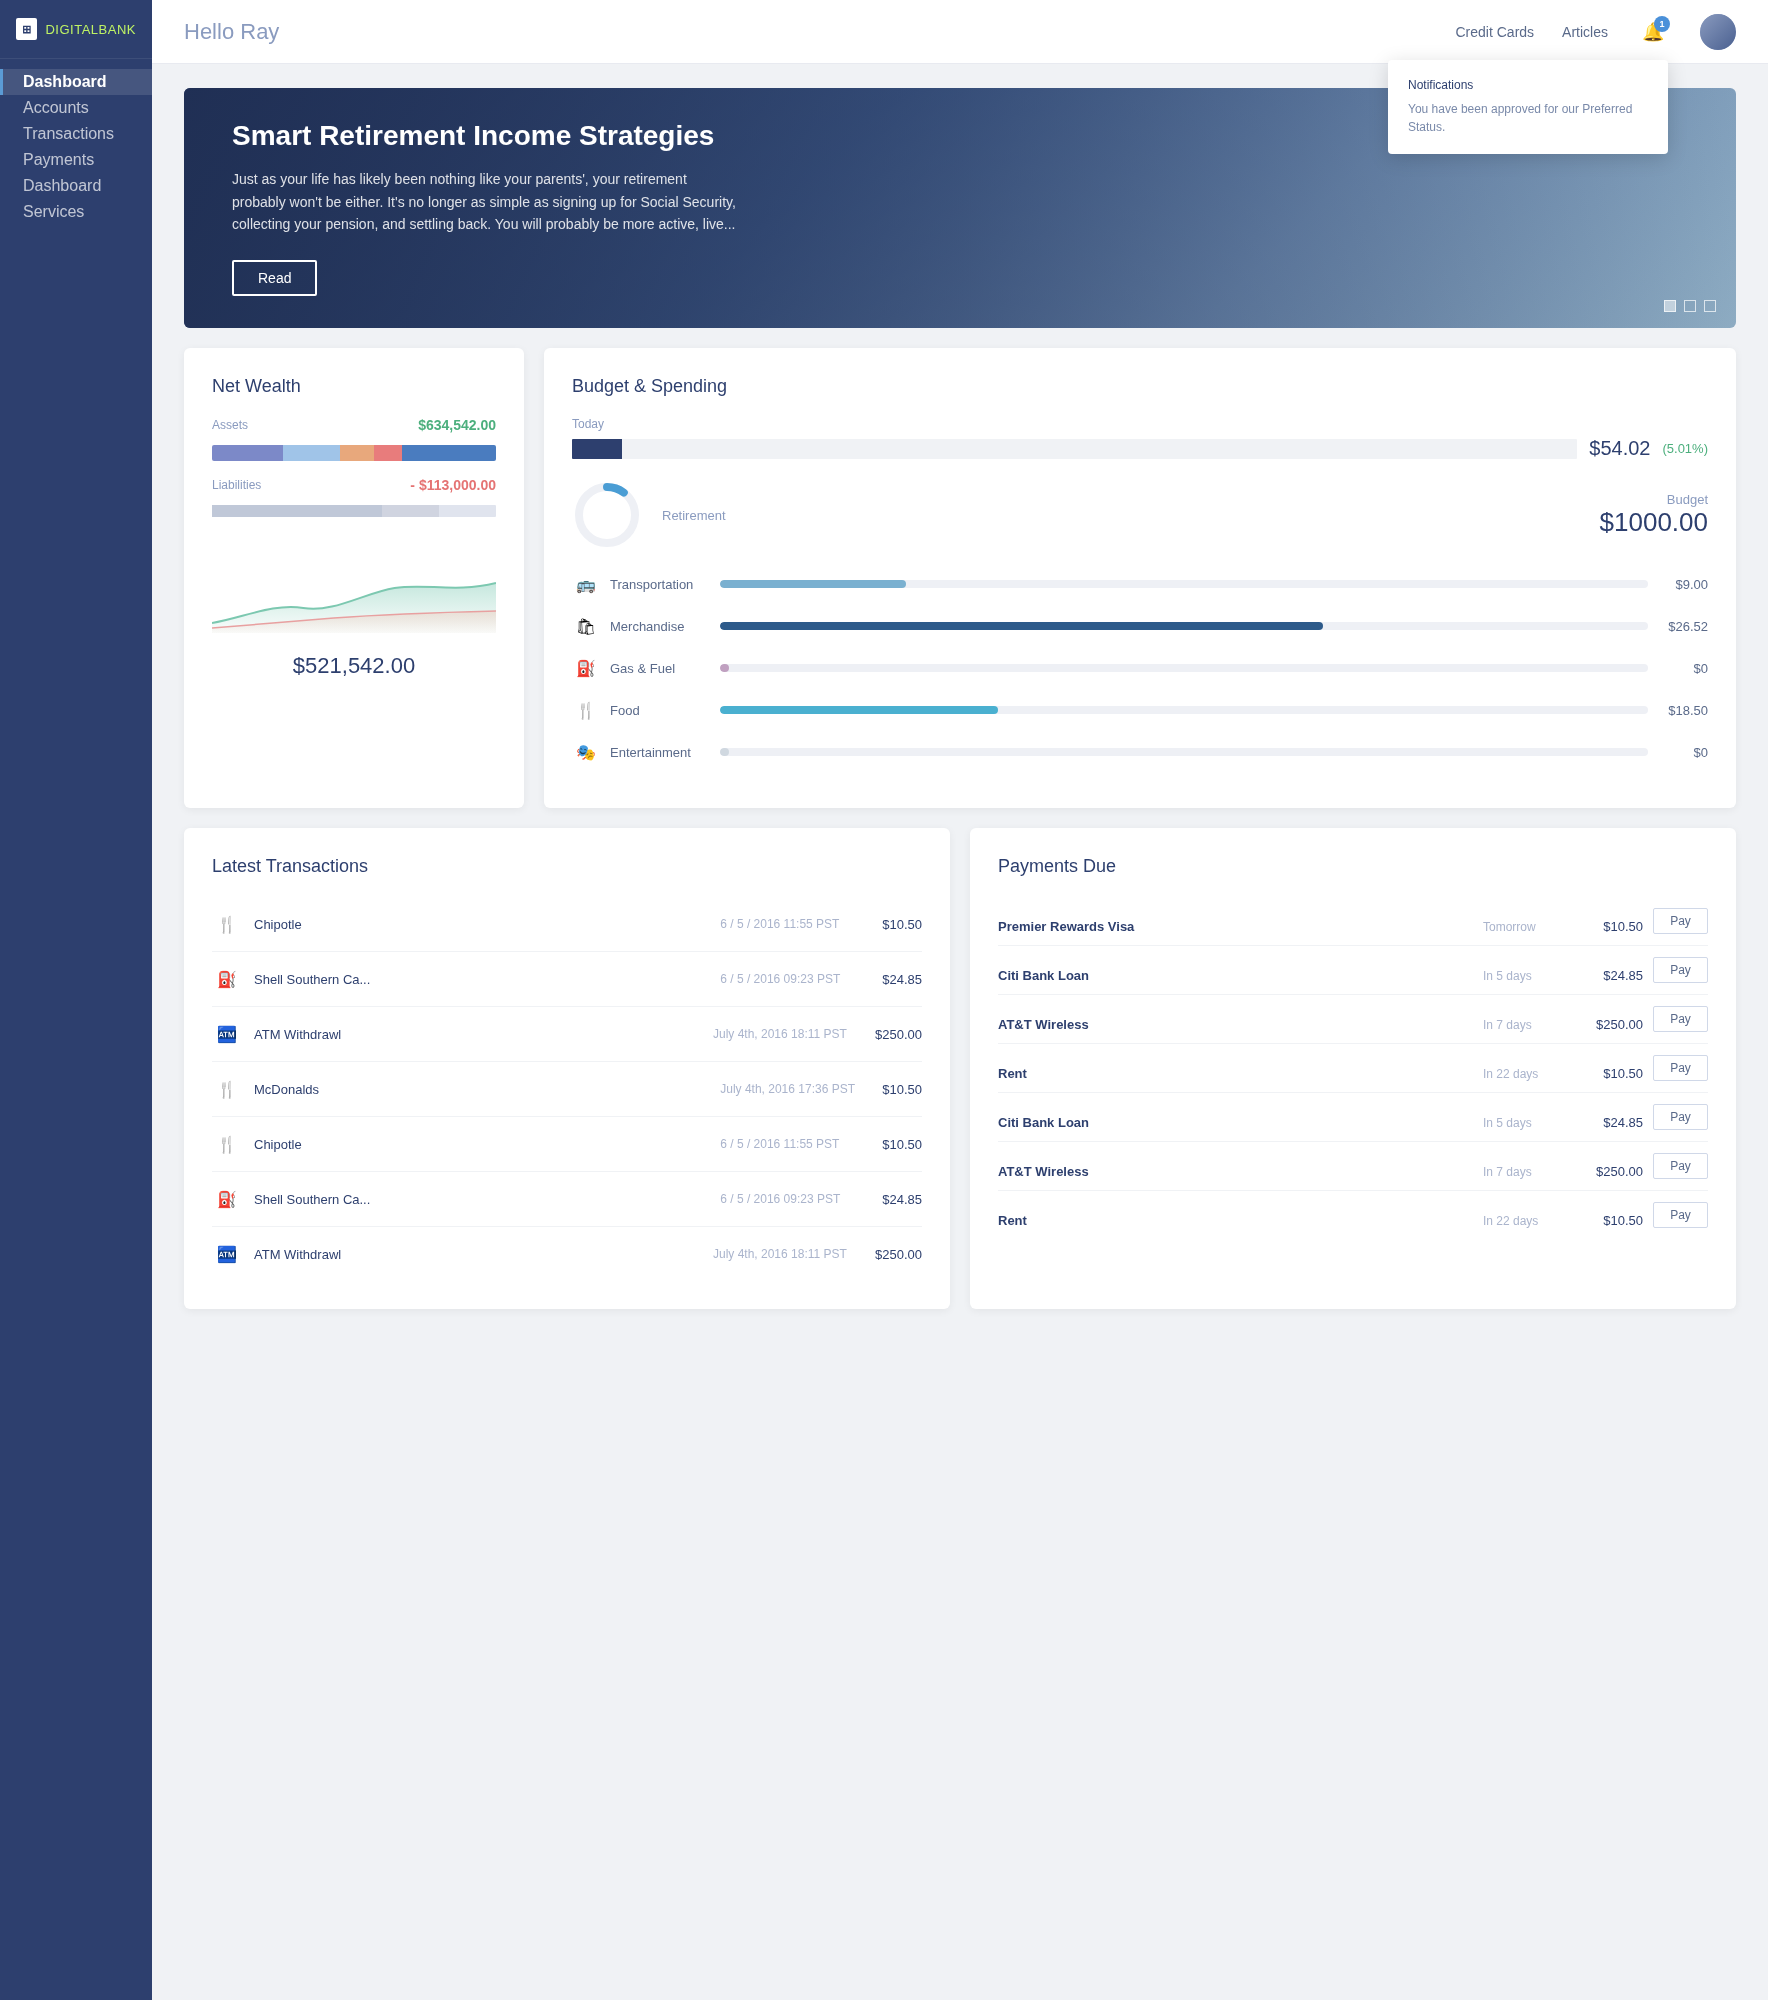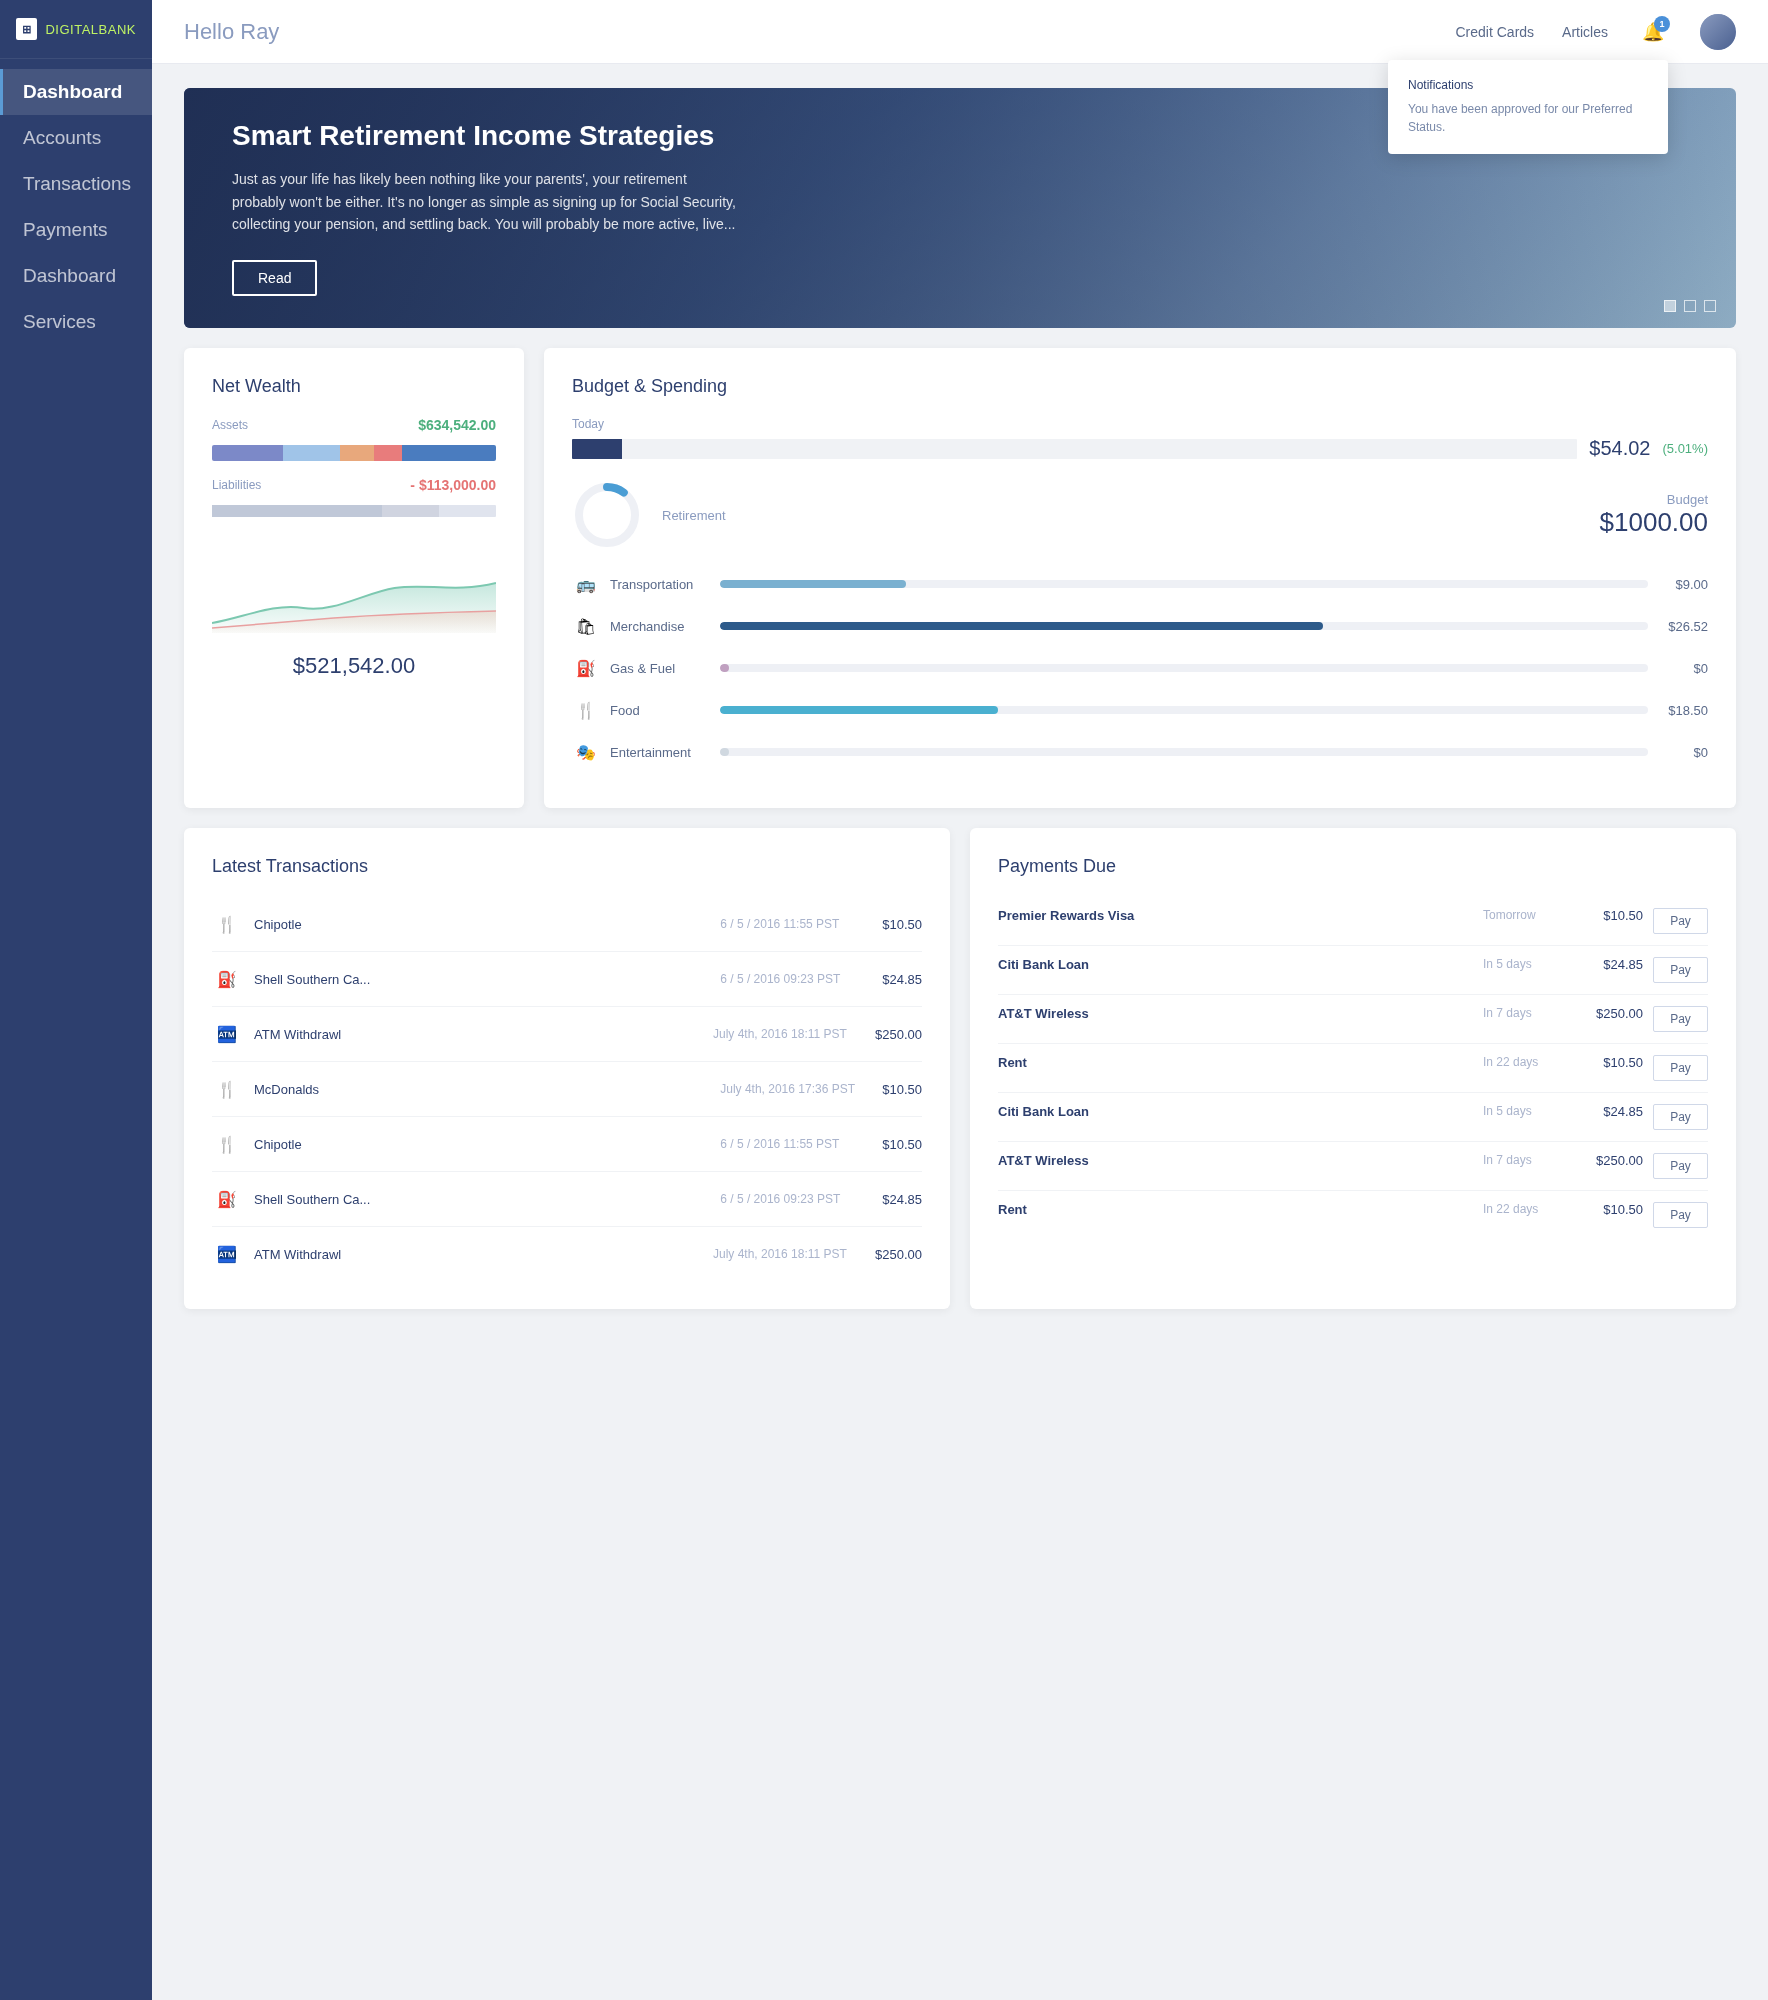--- a/index.html
+++ b/index.html
@@ -15,21 +15,21 @@
       border-bottom: 1px solid rgba(255,255,255,0.08);
     }
     .logo-icon {
       width: 22px; height: 22px; background: white; display: flex; align-items: center;
       justify-content: center; font-size: 11px; font-weight: bold; color: #2d3f6e; border-radius: 2px;
     }
     .logo-text { color: #bef264; font-size: 13px; font-weight: 700; letter-spacing: 0.5px; }
     .logo-text span { font-weight: 300; }
     #sidebar-nav { display: flex; flex-direction: column; padding-top: 10px; }
     .nav-item {
-      padding: 12px 20px; color: rgba(255,255,255,0.7); font-size: 19px; cursor: pointer;
+      padding: 4px 20px; color: rgba(255,255,255,0.7); font-size: 16px; cursor: pointer;
       border-left: 3px solid transparent; transition: all 0.2s;
     }
     .nav-item.active { color: white; background: rgba(255,255,255,0.12); border-left: 3px solid #5b9bd5; font-weight: 600; }
 
     
     #main { flex: 1; display: flex; flex-direction: column; overflow: auto; }
 
     
     #header {
       background: white; display: flex; align-items: center; padding: 0 32px;
@@ -144,21 +144,21 @@
     .txn-icon { width: 30px; height: 30px; display: flex; align-items: center; justify-content: center; font-size: 16px; color: #8ab4d0; }
     .txn-name { flex: 1; font-size: 13px; color: #2d3f6e; font-weight: 500; }
     .txn-date { font-size: 12px; color: #aab4cc; width: 150px; }
     .txn-amount { font-size: 13px; color: #2d3f6e; font-weight: 500; }
 
     
     #payments-card {
       background: white; border-radius: 6px; padding: 28px; flex: 1;
       box-shadow: 0 2px 8px rgba(0,0,0,0.06);
     }
-    .pmt-row { display: flex; align-items: flex-start; gap: 10px; padding: 11px 0; border-bottom: 1px solid #f0f2f5; }
+    .pmt-row { display: flex; align-items: flex-end; gap: 10px; padding: 11px 0; border-bottom: 1px solid #f0f2f5; }
     .pmt-row:last-child { border-bottom: none; }
     .pmt-name { flex: 1; font-size: 13px; color: #2d3f6e; font-weight: 600; }
     .pmt-due { width: 80px; font-size: 12px; color: #aab4cc; }
     .pmt-amount { width: 70px; text-align: right; font-size: 13px; color: #2d3f6e; }
     .pmt-btn {
       background: white; border: 1px solid #d0d8e8; color: #5a6a8a; font-size: 12px;
       padding: 5px 14px; cursor: pointer; border-radius: 2px; width: 55px;
     }
 
     

